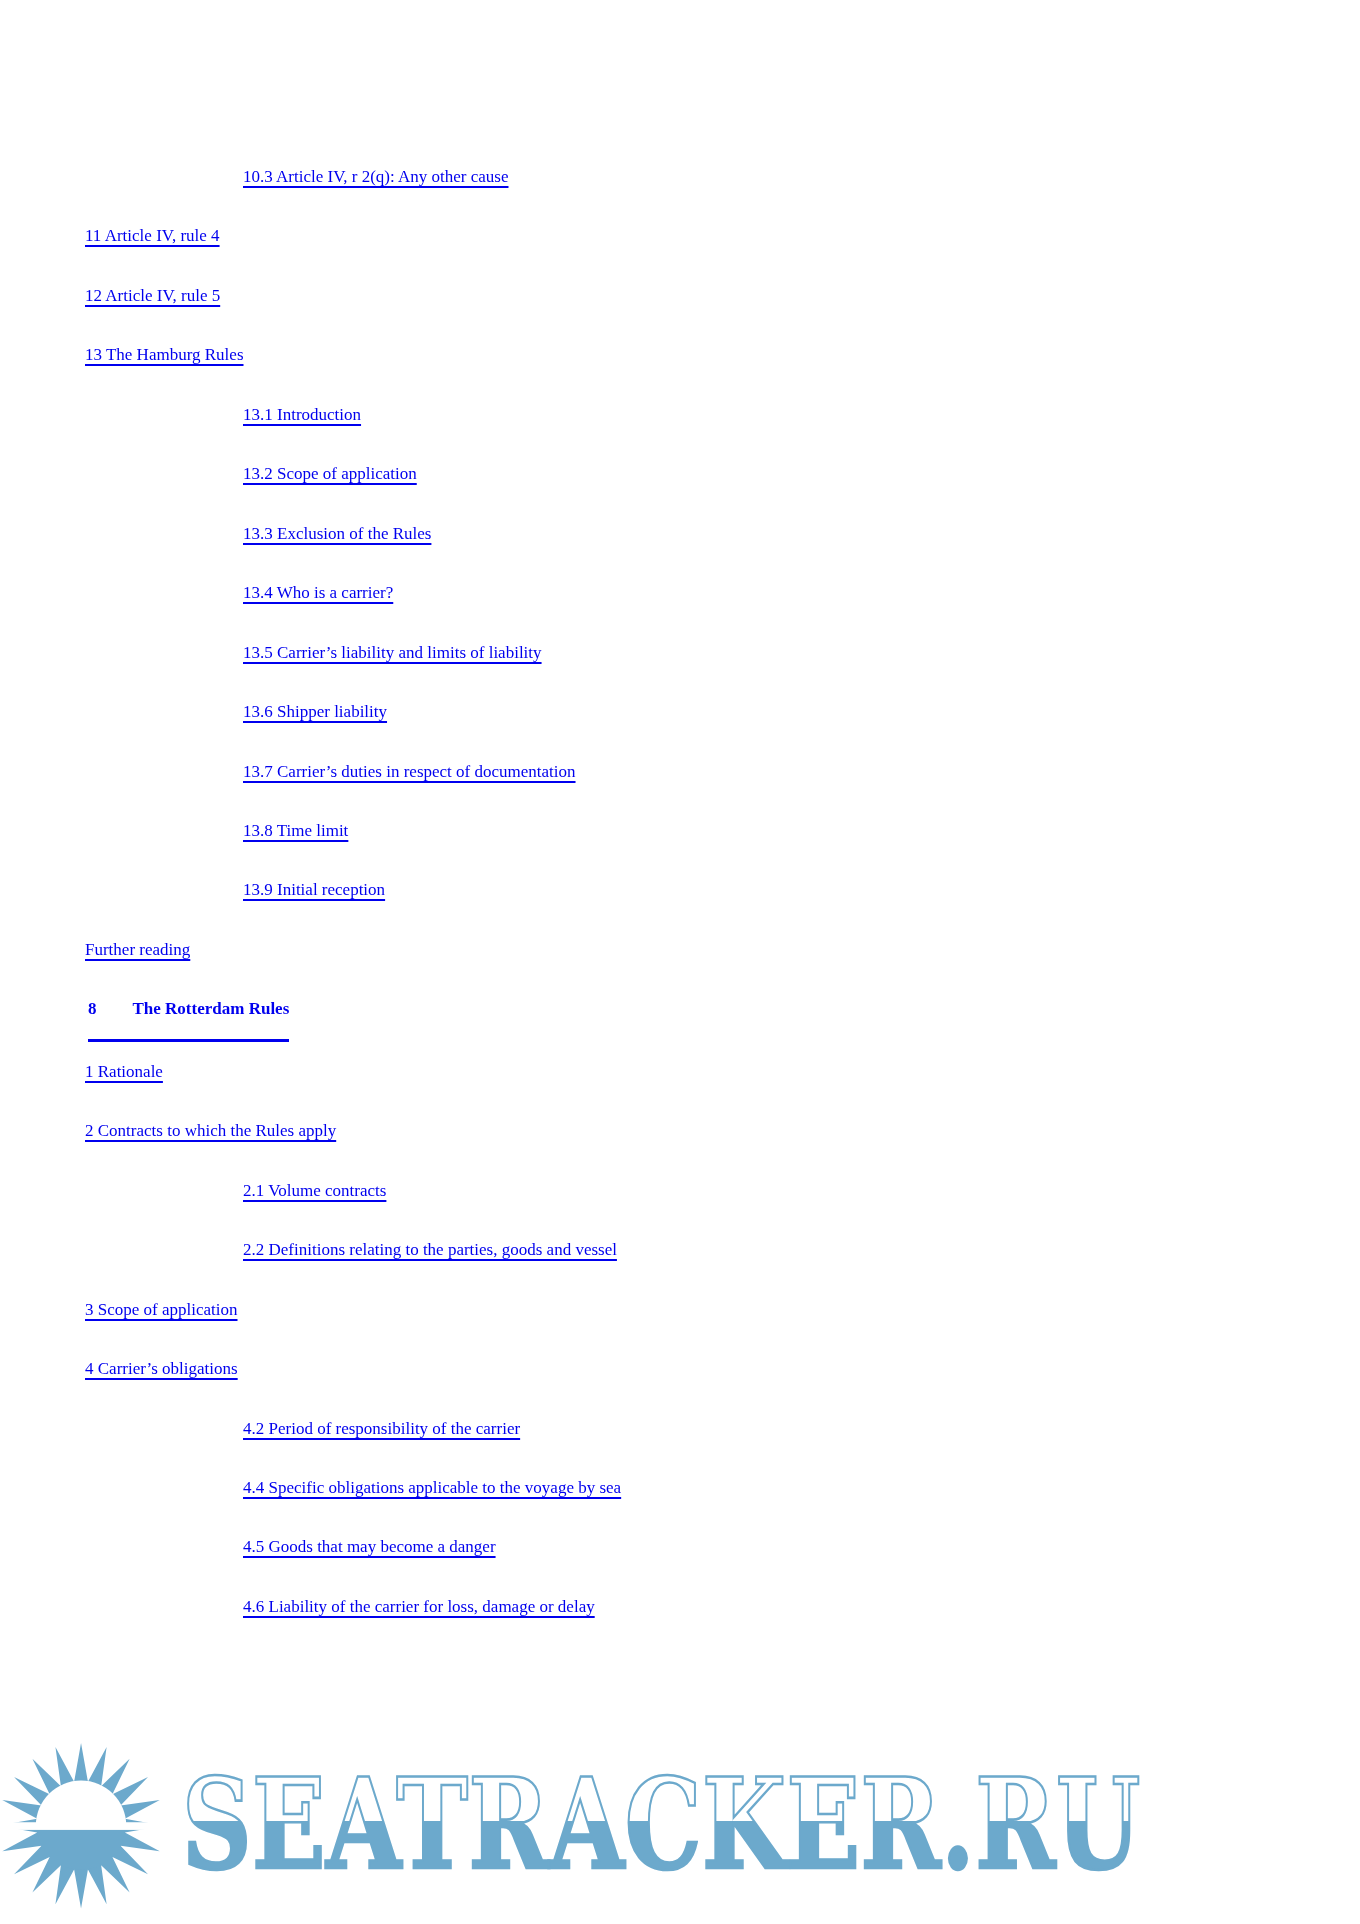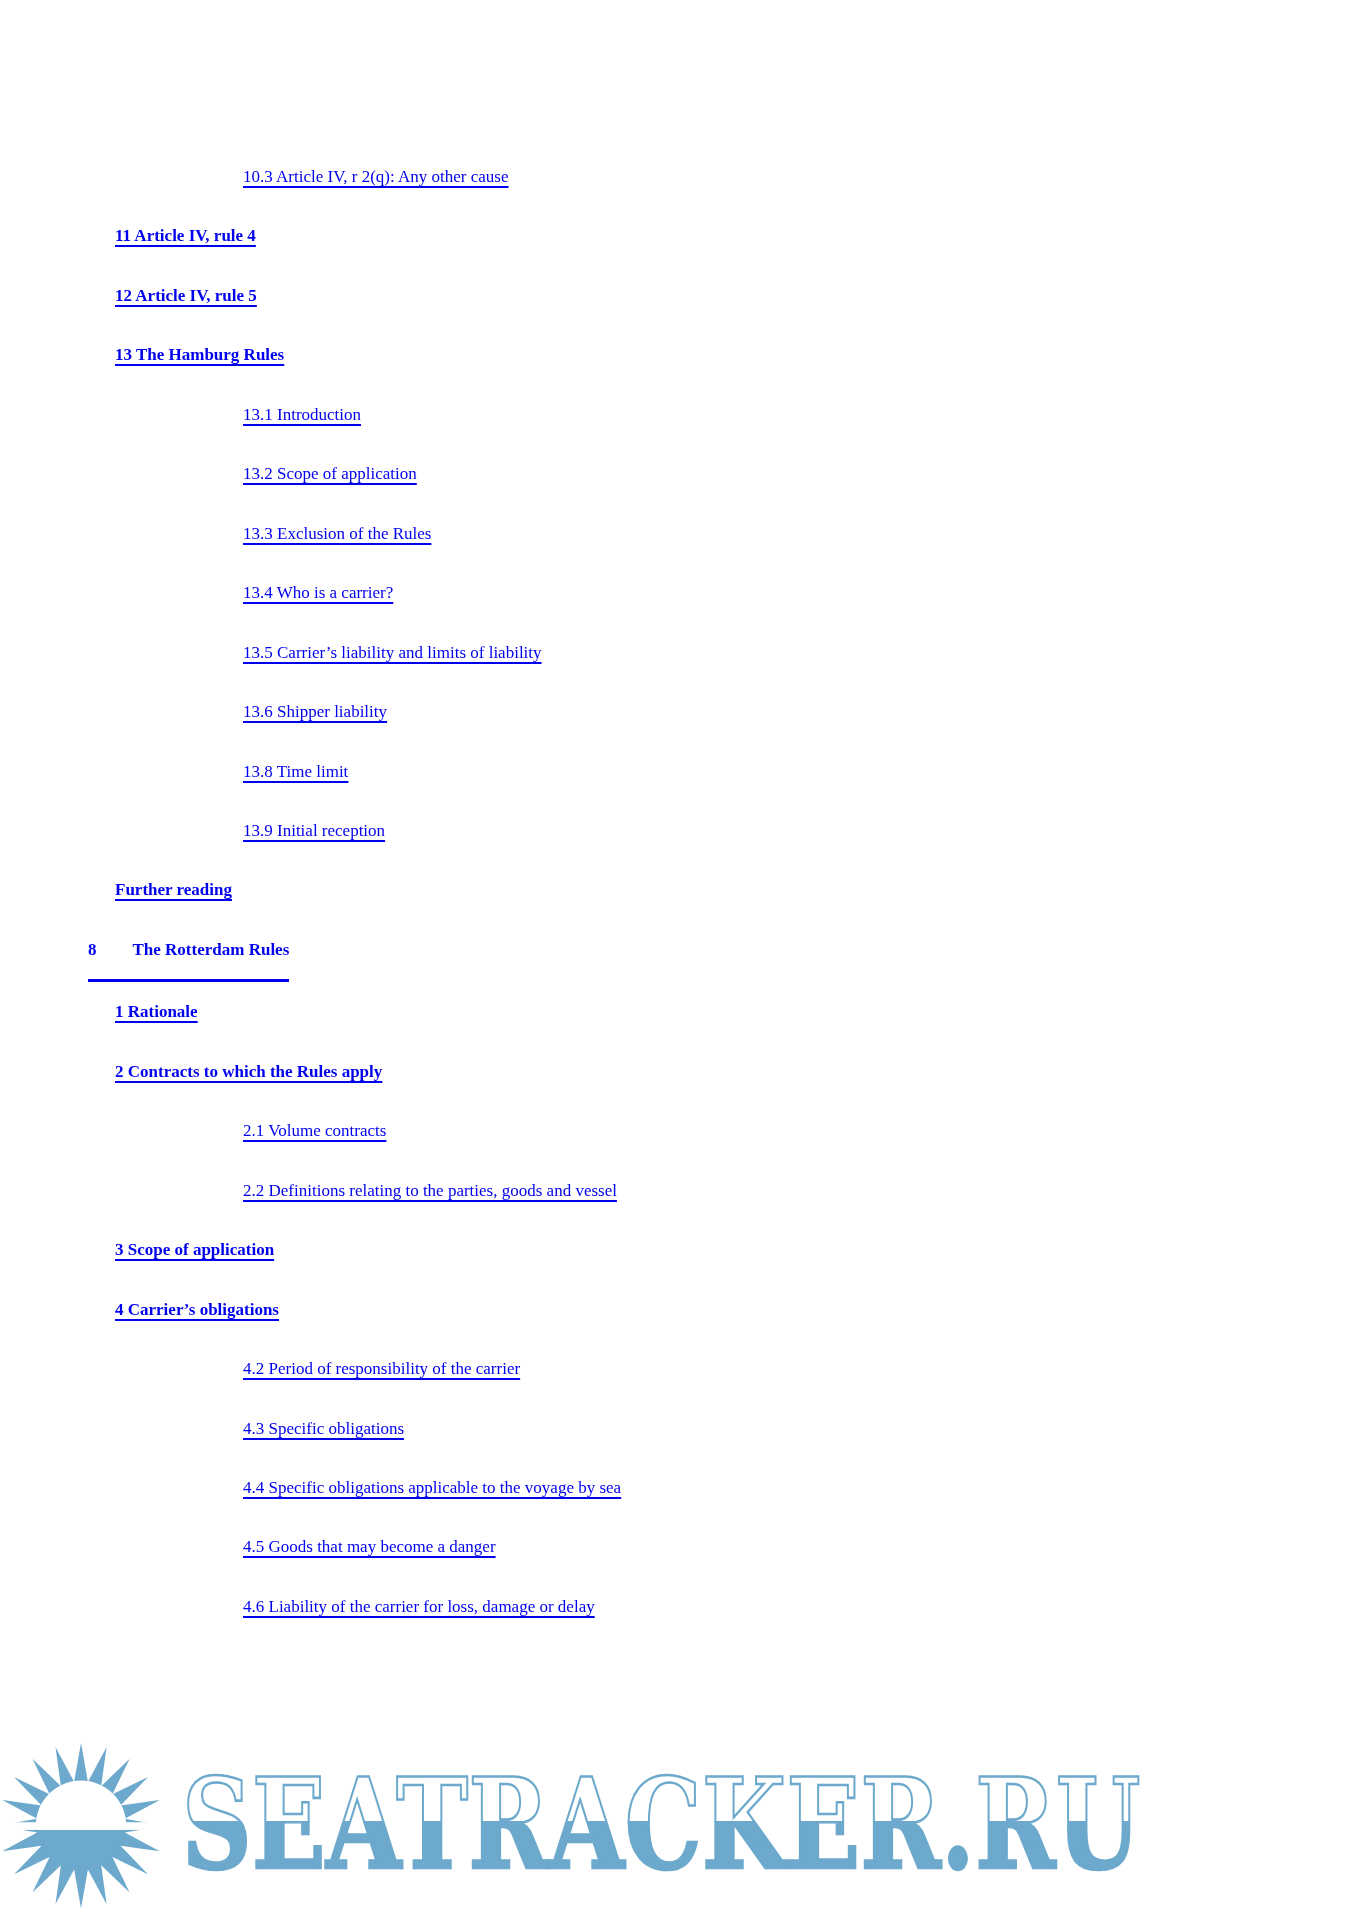--- a/index.html
+++ b/index.html
@@ -26,21 +26,21 @@
     color:var(--link);
   }
   a.toc-row {
     text-decoration:underline;
     text-decoration-color:var(--link);
     text-decoration-thickness:2px;
     text-underline-offset:4px;
     cursor:pointer;
   }
   .lvl0 { padding-left:88px; }
-  .lvl1 { padding-left:115px;font-weight:bold; }
+  .lvl1 { padding-left:85px; }
   .lvl2 { padding-left:243px; }
   a.chapter { text-decoration:none; font-weight:bold; }
   .ch-inner { display:inline-block; border-bottom:3px solid var(--link); }
   .ch-gap { display:inline-block; width:36px; }
 
   
   #watermark {
     position:absolute; left:0; top:1700px;
     width:1160px; height:224px;
     color:var(--wm);
@@ -59,32 +59,32 @@
     <a href="#" class="toc-row lvl2">10.3 Article IV, r 2(q): Any other cause</a>
     <a href="#" class="toc-row lvl1">11 Article IV, rule 4</a>
     <a href="#" class="toc-row lvl1">12 Article IV, rule 5</a>
     <a href="#" class="toc-row lvl1">13 The Hamburg Rules</a>
     <a href="#" class="toc-row lvl2">13.1 Introduction</a>
     <a href="#" class="toc-row lvl2">13.2 Scope of application</a>
     <a href="#" class="toc-row lvl2">13.3 Exclusion of the Rules</a>
     <a href="#" class="toc-row lvl2">13.4 Who is a carrier?</a>
     <a href="#" class="toc-row lvl2">13.5 Carrier’s liability and limits of liability</a>
     <a href="#" class="toc-row lvl2">13.6 Shipper liability</a>
+    <a href="#" class="toc-row lvl2">13.7 Carrier’s duties in respect of documentation</a>
     <a href="#" class="toc-row lvl2">13.8 Time limit</a>
     <a href="#" class="toc-row lvl2">13.9 Initial reception</a>
     <a href="#" class="toc-row lvl1">Further reading</a>
     <a href="#" class="toc-row lvl0 chapter"><span class="ch-inner"><span>8</span><span class="ch-gap"></span><span>The Rotterdam Rules</span></span></a>
     <a href="#" class="toc-row lvl1">1 Rationale</a>
     <a href="#" class="toc-row lvl1">2 Contracts to which the Rules apply</a>
     <a href="#" class="toc-row lvl2">2.1 Volume contracts</a>
     <a href="#" class="toc-row lvl2">2.2 Definitions relating to the parties, goods and vessel</a>
     <a href="#" class="toc-row lvl1">3 Scope of application</a>
     <a href="#" class="toc-row lvl1">4 Carrier’s obligations</a>
     <a href="#" class="toc-row lvl2">4.2 Period of responsibility of the carrier</a>
-    <a href="#" class="toc-row lvl2">4.3 Specific obligations</a>
     <a href="#" class="toc-row lvl2">4.4 Specific obligations applicable to the voyage by sea</a>
     <a href="#" class="toc-row lvl2">4.5 Goods that may become a danger</a>
     <a href="#" class="toc-row lvl2">4.6 Liability of the carrier for loss, damage or delay</a>
   </nav>
 
 <div id="watermark">
   <svg viewBox="0 1700 1360 224" xmlns="http://www.w3.org/2000/svg">
     <defs>
       <linearGradient id="wmgrad" gradientUnits="userSpaceOnUse" x1="0" y1="1770" x2="0" y2="1878">
         <stop offset="0" stop-color="#FFFFFF"></stop>

